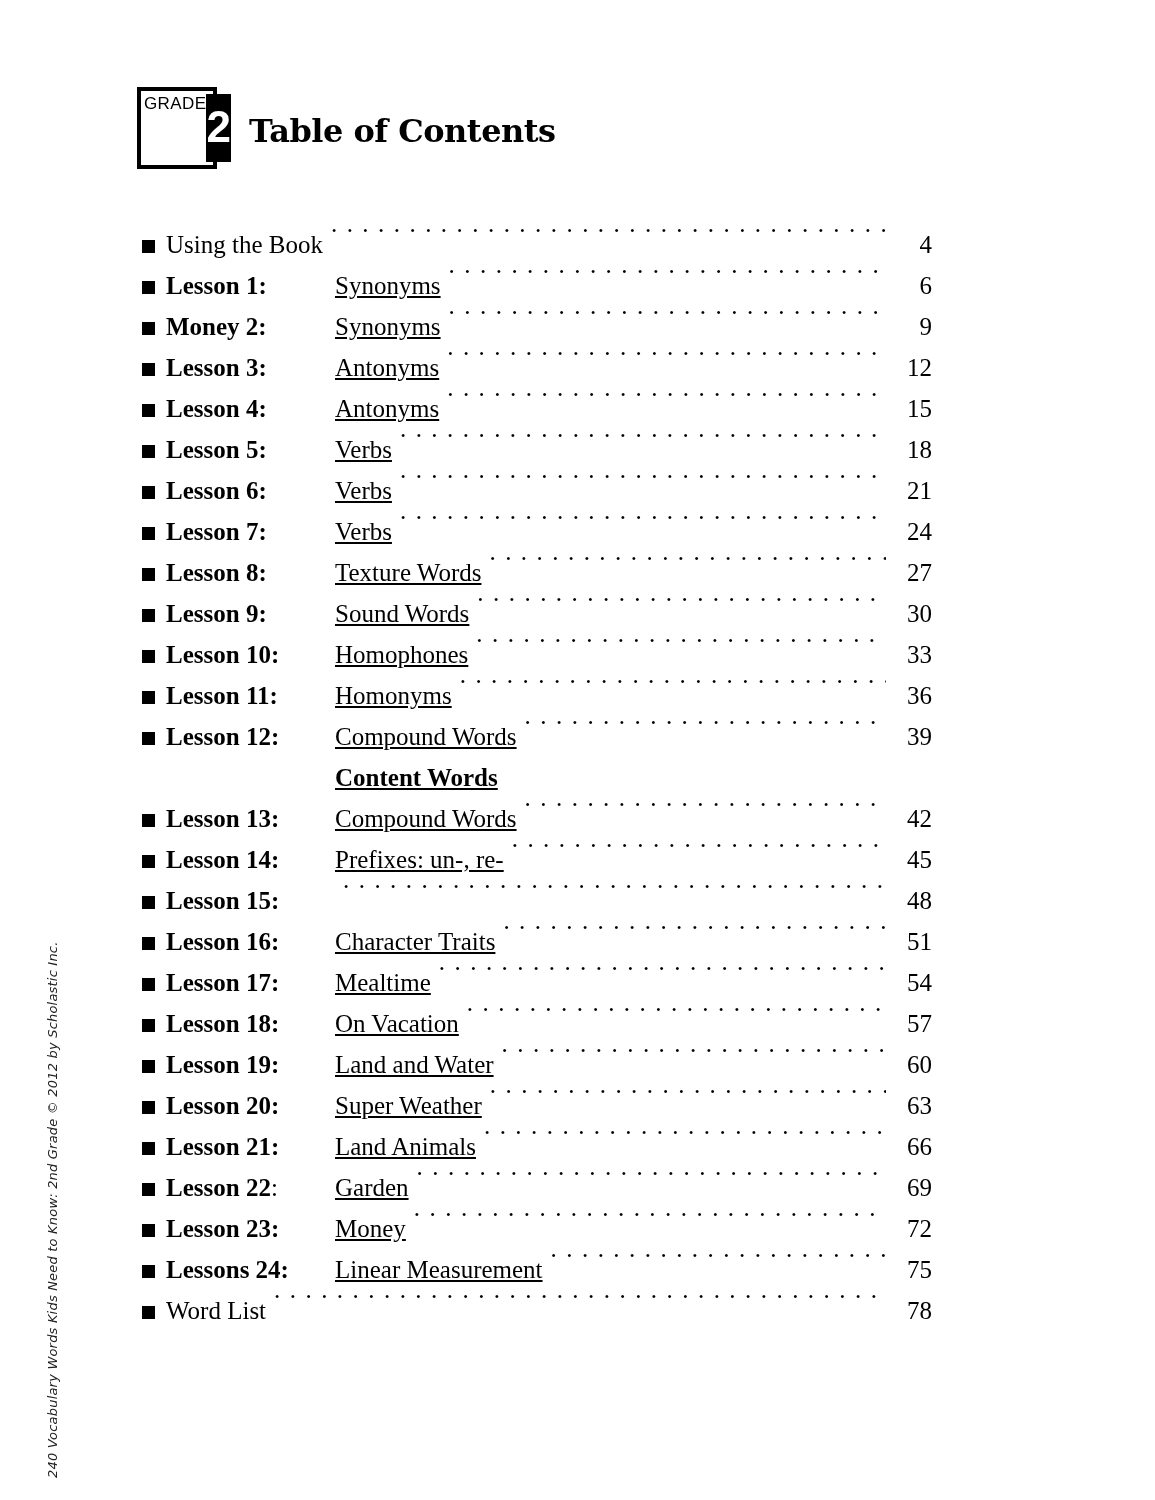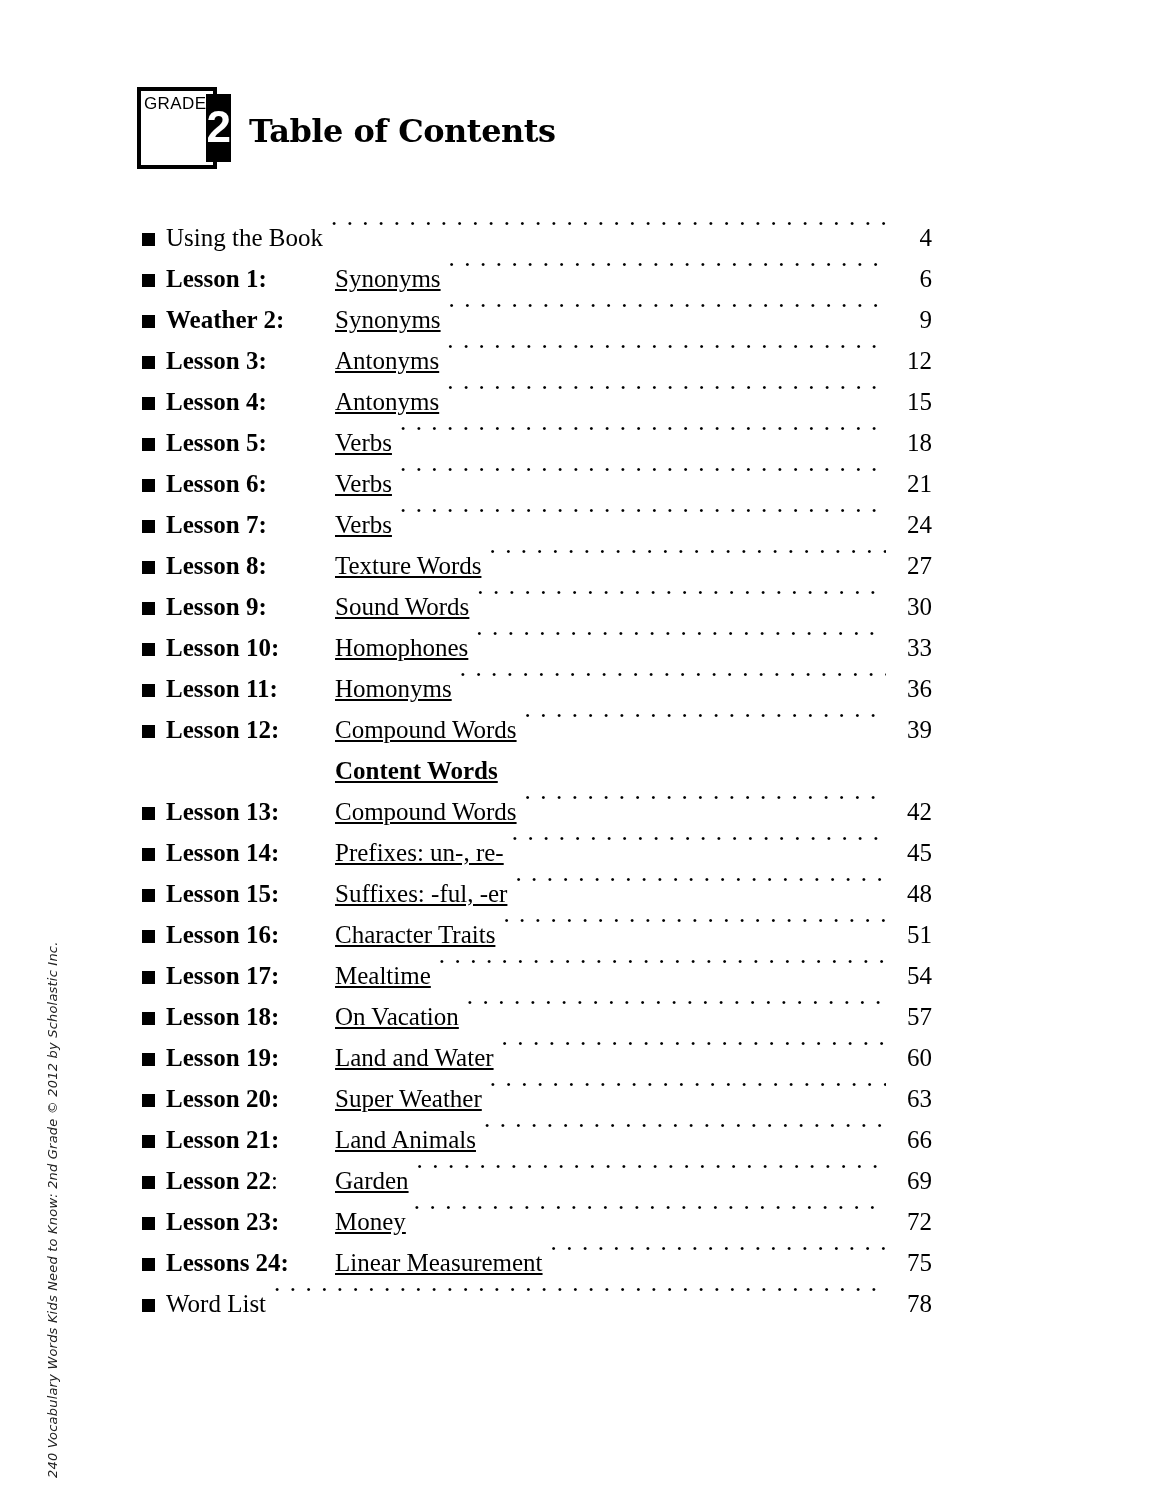--- a/index.html
+++ b/index.html
@@ -69,21 +69,21 @@
     letter-spacing: -0.5px;
     white-space: nowrap;
     position: relative;
     top: 3px;
   }
 
   
   #toc {
     position: absolute;
     left: 142px;
-    top: 205px;
+    top: 212px;
     width: 790px;
   }
   .toc-row {
     height: 41px;
     display: flex;
     align-items: baseline;
     font-size: 25px;
     line-height: 41px;
     white-space: nowrap;
   }
@@ -199,21 +199,21 @@
       </span>
       <span class="label bold">Lesson 1:</span>
       <span class="desc">Synonyms</span>
       <span class="leader"></span>
       <span class="pageno">6</span>
     </div>
     <div class="toc-row">
       <span class="bullet">
         <i></i>
       </span>
-      <span class="label bold">Weather 2:</span>
+      <span class="label bold">Money 2:</span>
       <span class="desc">Synonyms</span>
       <span class="leader"></span>
       <span class="pageno">9</span>
     </div>
     <div class="toc-row">
       <span class="bullet">
         <i></i>
       </span>
       <span class="label bold">Lesson 3:</span>
       <span class="desc">Antonyms</span>
@@ -326,21 +326,20 @@
       <span class="label bold">Lesson 14:</span>
       <span class="desc">Prefixes: un-, re-</span>
       <span class="leader"></span>
       <span class="pageno">45</span>
     </div>
     <div class="toc-row">
       <span class="bullet">
         <i></i>
       </span>
       <span class="label bold">Lesson 15:</span>
-      <span class="desc">Suffixes: -ful, -er</span>
       <span class="leader"></span>
       <span class="pageno">48</span>
     </div>
     <div class="toc-row">
       <span class="bullet">
         <i></i>
       </span>
       <span class="label bold">Lesson 16:</span>
       <span class="desc">Character Traits</span>
       <span class="leader"></span>

